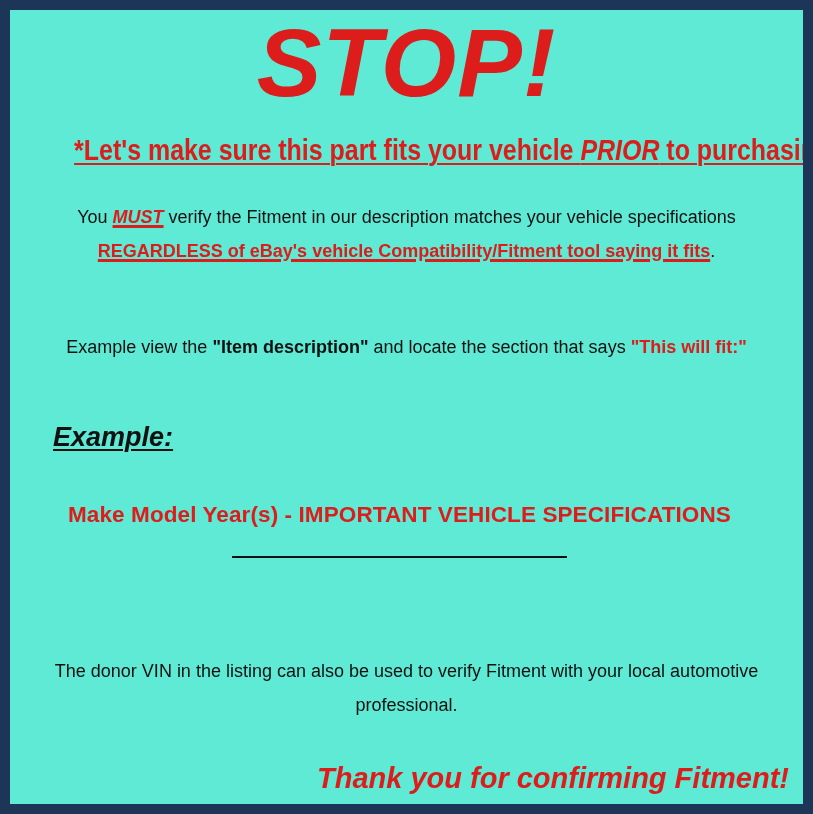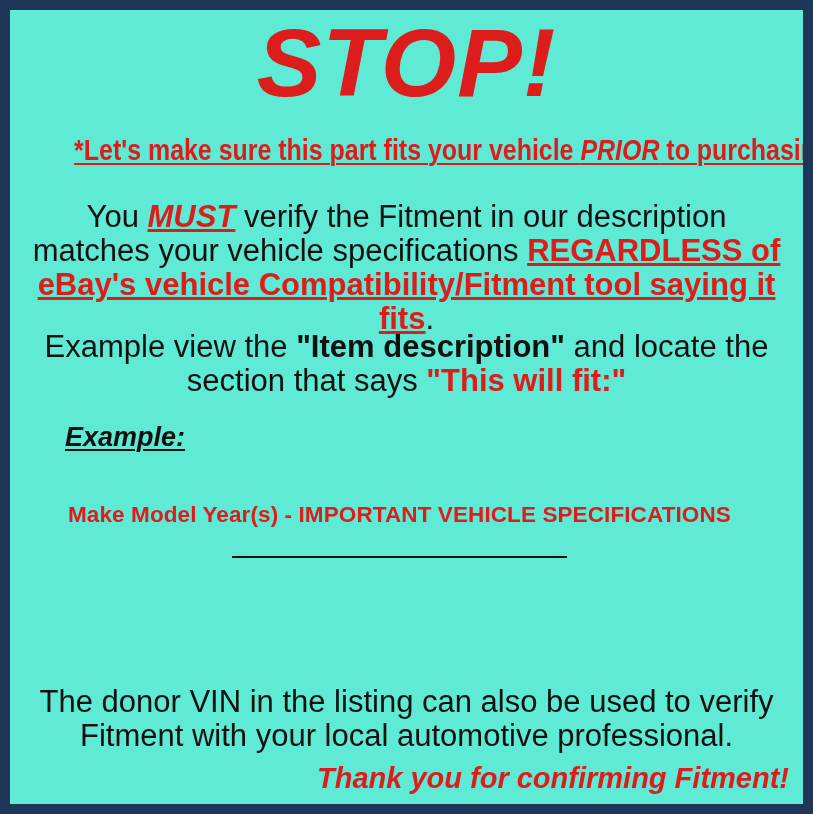--- a/index.html
+++ b/index.html
@@ -71,29 +71,29 @@
     font-style: italic;
   }
 
   
   .para {
     position: absolute;
     left: 14px;
     right: 14px;
     text-align: center;
     color: #111111;
-    font-size: 31px;
+    font-size: 18px;
     line-height: 34px;
     font-weight: normal;
   }
 
   .p-must   { top: 190px; }
   .p-view   { top: 320px; }
   .p-confirm{ top: 578px; }
-  .p-vin    { top: 675px; }
+  .p-vin    { top: 644px; }
 
   .red-bold-ul-it {
     color: #dd1c1c;
     font-weight: bold;
     font-style: italic;
     text-decoration: underline;
     text-decoration-thickness: 3px;
     text-underline-offset: 2px;
   }
   .red-bold-ul {
@@ -117,21 +117,20 @@
     position: absolute;
     left: 43px;
     top: 412px;
     color: #111111;
     font-weight: bold;
     font-style: italic;
     font-size: 27px;
     text-decoration: underline;
     text-decoration-thickness: 2px;
     text-underline-offset: 3px;
-    margin-left: 12px;
   }
   .example-fit {
     position: absolute;
     left: 42px;
     top: 444px;
     color: #dd1c1c;
     font-weight: bold;
     font-size: 28px;
   }
   .example-spec {

